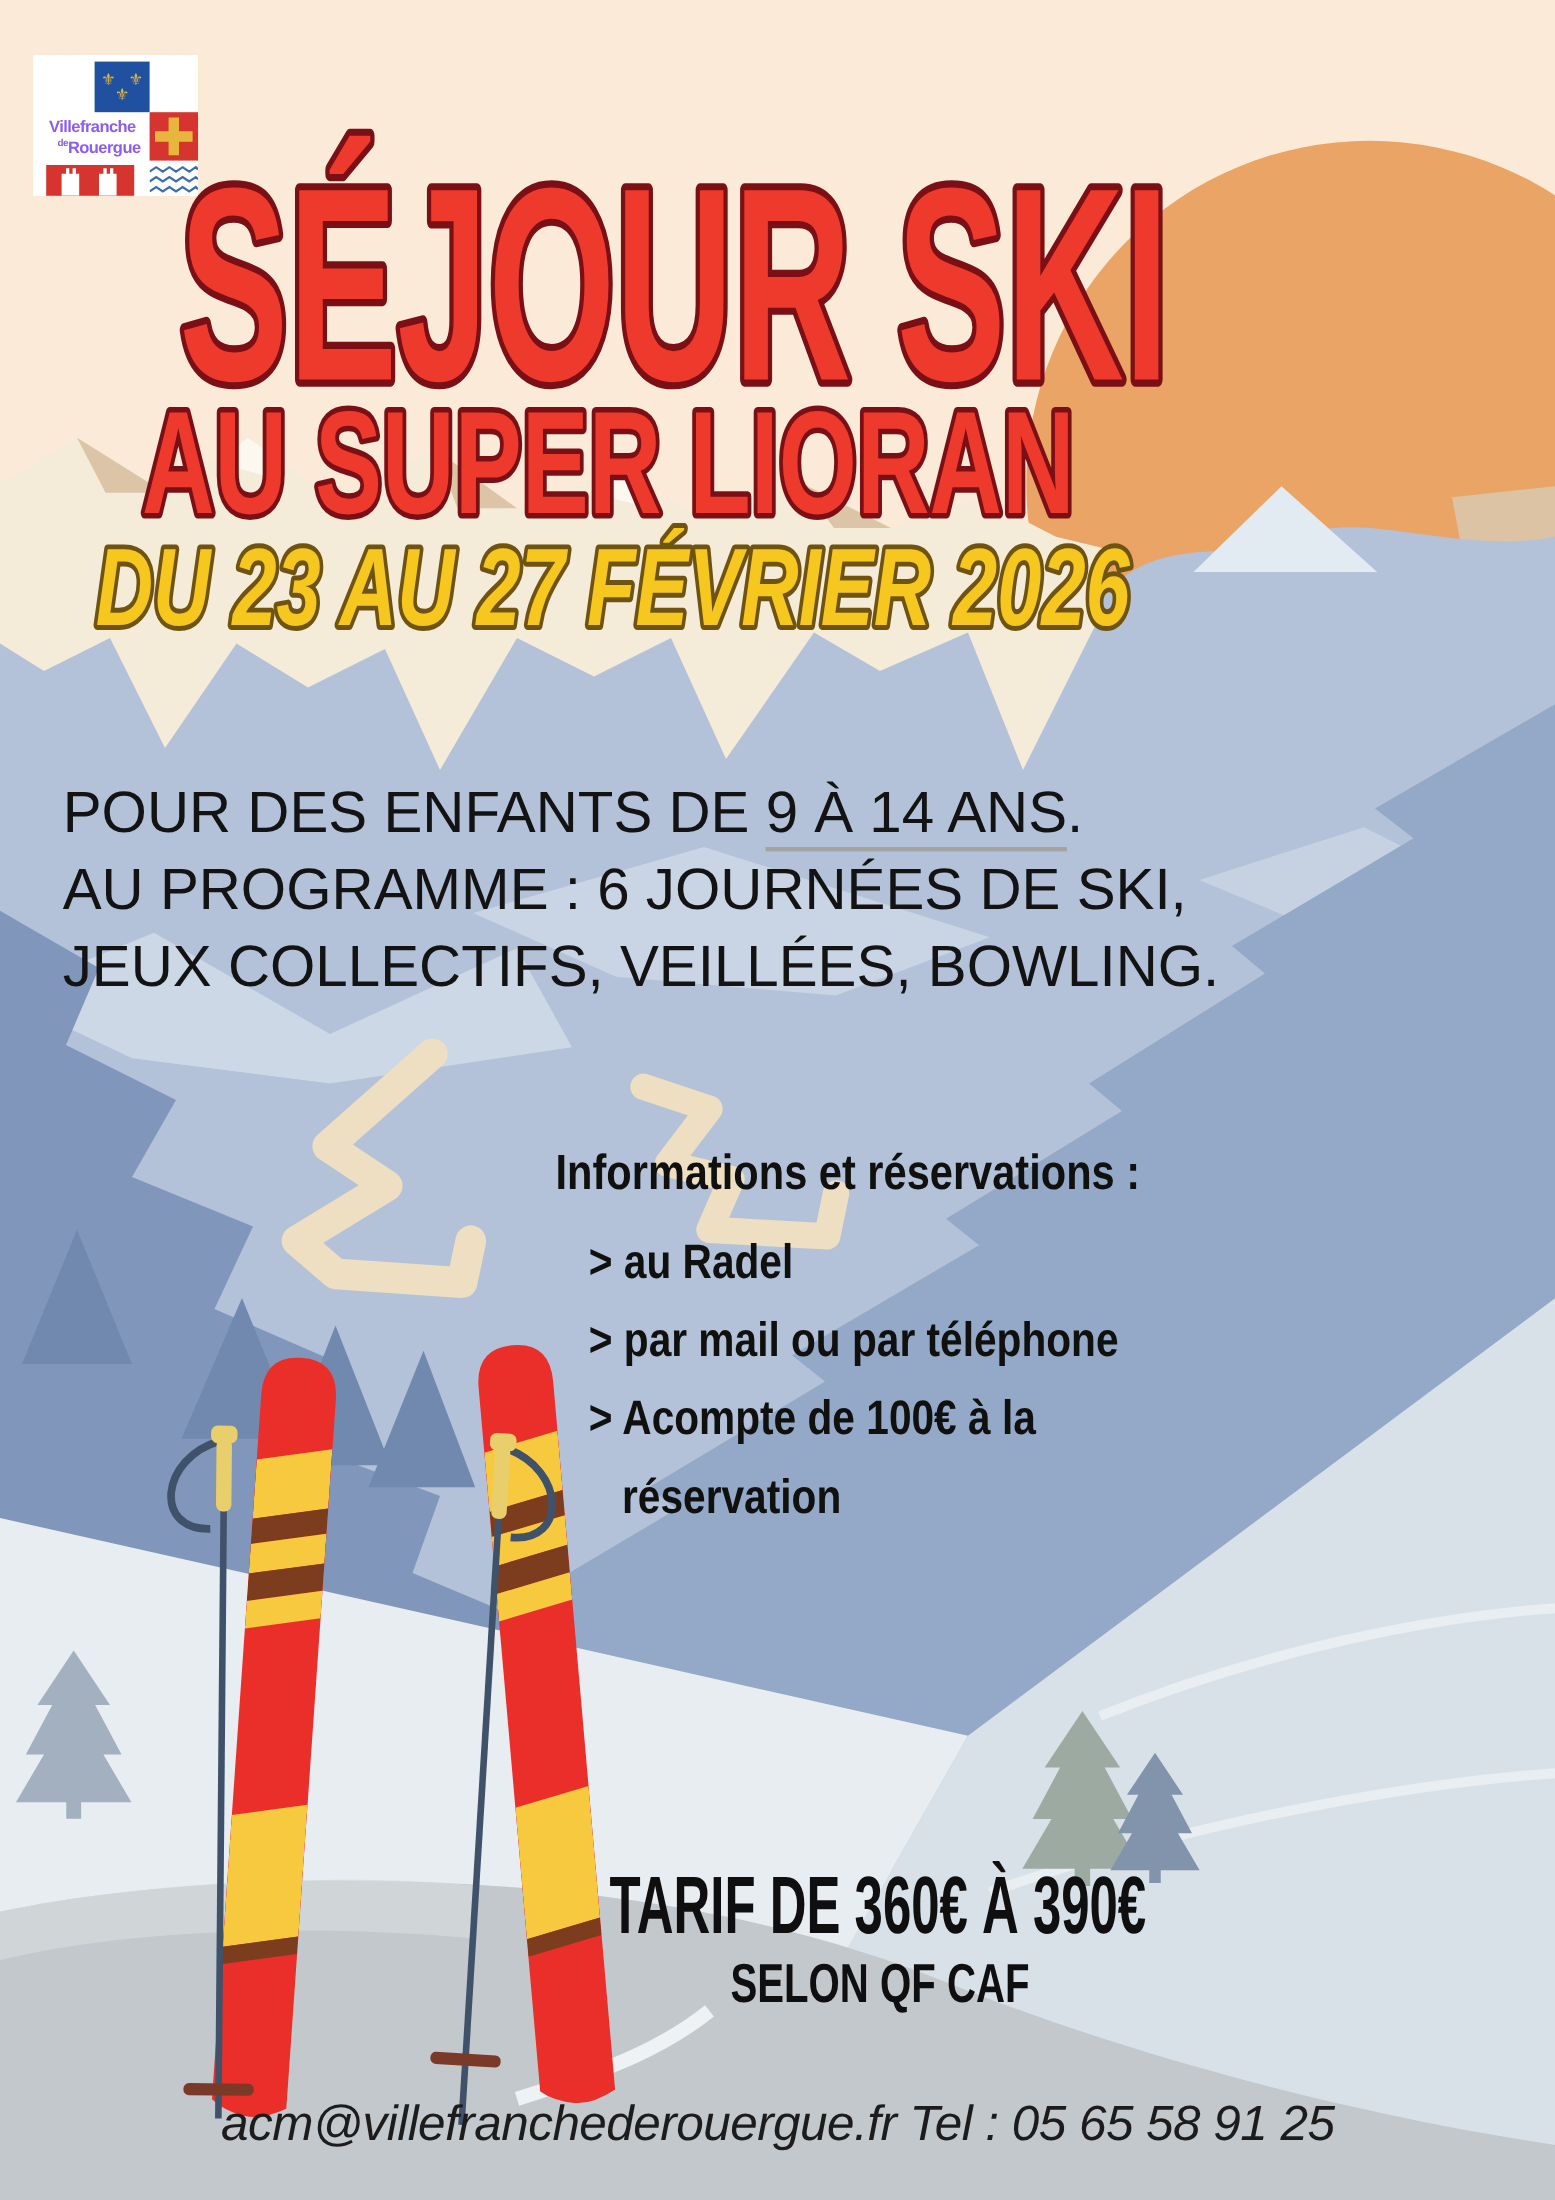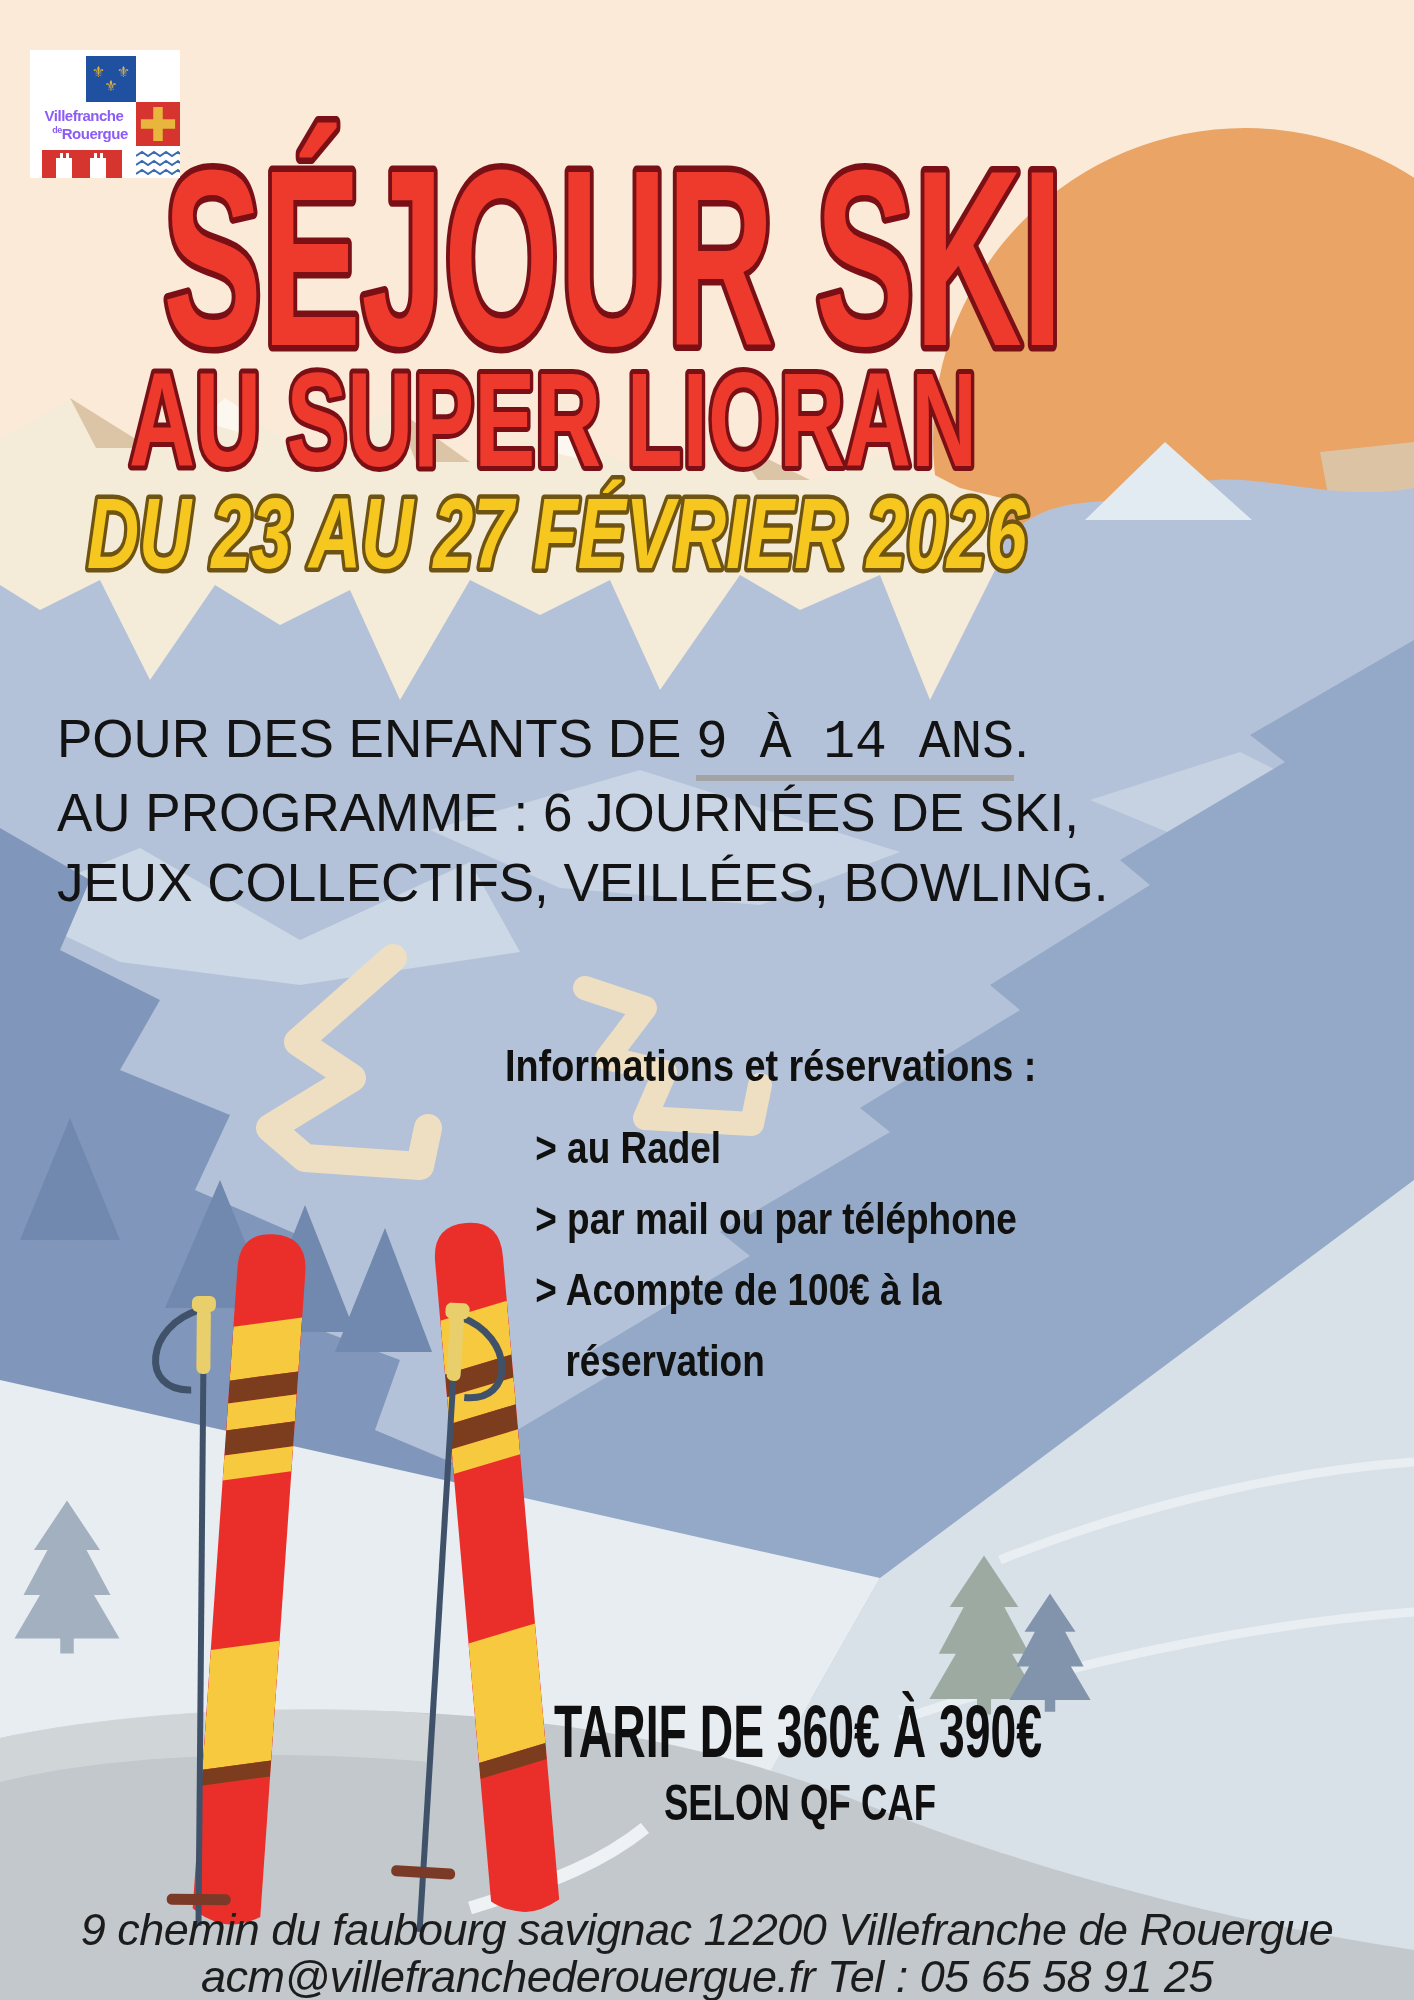--- a/index.html
+++ b/index.html
@@ -22,21 +22,21 @@
   .logo-text{position:absolute;left:0px;top:58px;width:108px;text-align:center;
              color:#8b5cf6;font-weight:bold;line-height:15px;}
   .logo-text .l1{font-size:15px;letter-spacing:-0.5px;}
   .logo-text .l2{font-size:15px;letter-spacing:-0.5px;padding-left:12px;}
   .logo-text sup{font-size:9px;}
   
   .desc{
     position:absolute;left:57px;top:704px;color:#131313;
     font-size:53px;line-height:70px;letter-spacing:0px;white-space:nowrap;
   }
-  .desc .ul{border-bottom:6px solid #a3a3a3;padding-bottom:2px;font-family:Liberation Mono, monospace;}
+  .desc .ul{border-bottom:4px solid #a3a3a3;padding-bottom:2px;}
   .info{
     position:absolute;left:505px;top:1040px;color:#10100f;font-weight:bold;
     transform:scaleX(0.84);transform-origin:left top;white-space:nowrap;
   }
   .info .heading{font-size:45px;margin-bottom:20px;}
   .info .item{font-size:44px;line-height:71px;padding-left:36px;}
   .info .item.cont{padding-left:72px;}
   .footer{
     position:absolute;left:0;top:1906px;width:1414px;text-align:center;
     font-style:italic;font-size:45px;line-height:47px;color:#1c1c1c;letter-spacing:-0.5px;
@@ -202,17 +202,16 @@
 
   <div class="info">
     <div class="heading">Informations et réservations :</div>
     <div class="item">&gt; au Radel</div>
     <div class="item">&gt; par mail ou par téléphone</div>
     <div class="item">&gt; Acompte de 100€ à la</div>
     <div class="item cont">réservation</div>
   </div>
 
   <div class="footer">
-    <div>9 chemin du faubourg savignac 12200 Villefranche de Rouergue</div>
     <div>acm@villefranchederouergue.fr  Tel : 05 65 58 91 25</div>
   </div>
 
 </div>
 
 </body></html>

